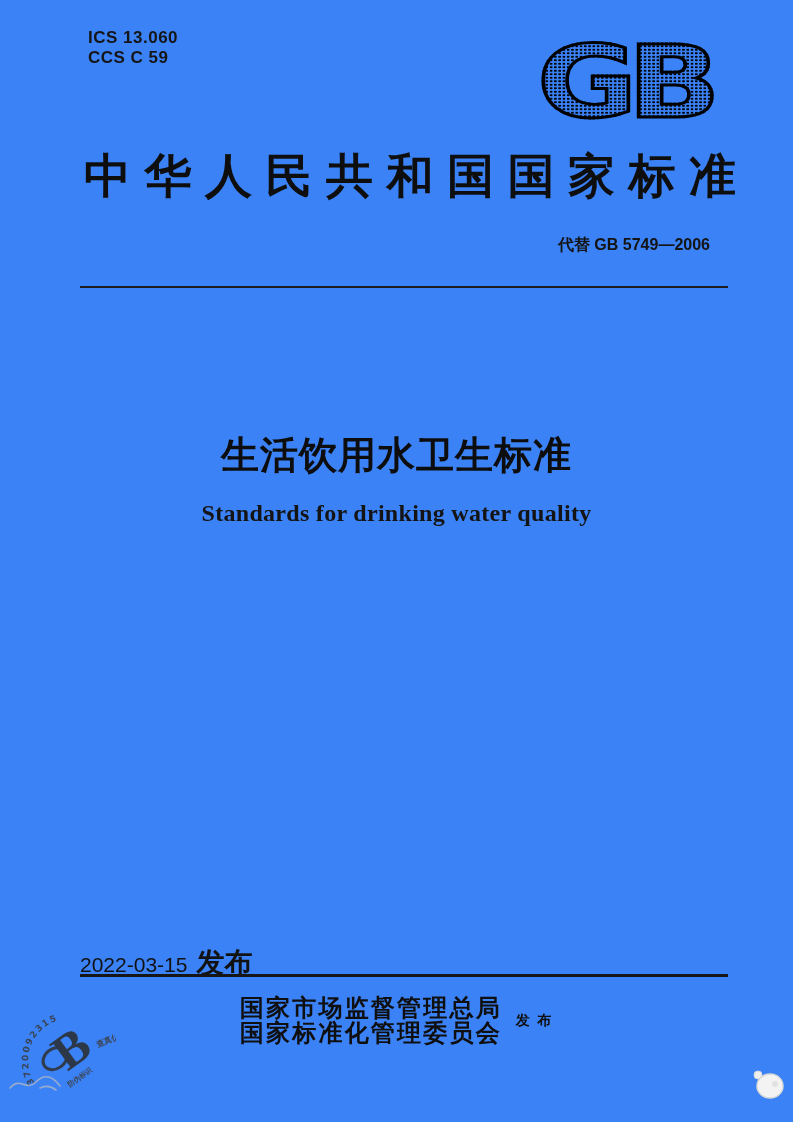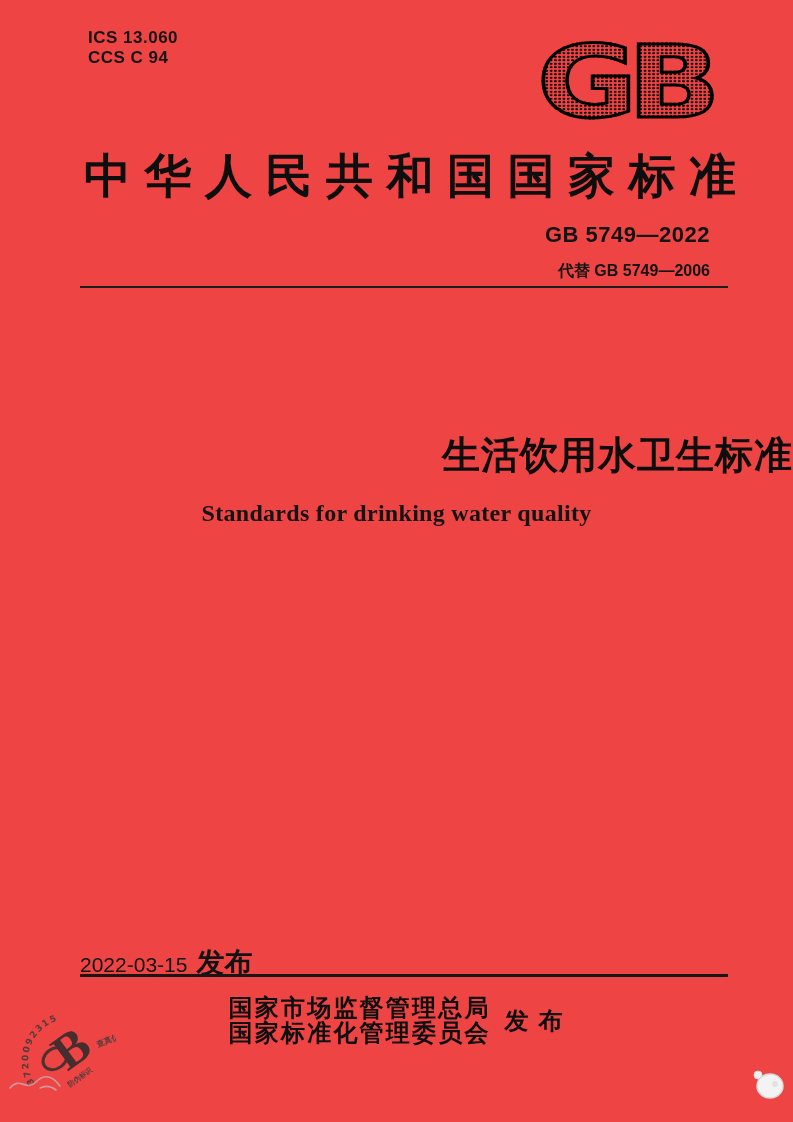--- a/index.html
+++ b/index.html
@@ -1,19 +1,19 @@
 <!DOCTYPE html>
 <html><head>
 <meta charset="utf-8">
 <style>
   html,body{margin:0;padding:0;background:#ffffff;}
   .page{
     position:relative;
     width:793px;height:1122px;
-    background:#ef4444;
+    background:#3b82f6;
     overflow:hidden;
     font-family:"Liberation Serif", serif;
     color:#111;
   }
   .serif{font-family:"Liberation Serif", serif;}
   .sans{font-family:"Liberation Sans", sans-serif;}
 
   
   .ics-block{
     position:absolute;left:88px;top:28px;
@@ -53,21 +53,21 @@
   .std-number .main{font-weight:bold;font-size:22px;line-height:26px;letter-spacing:.5px;}
   .std-number .sub{font-weight:bold;font-size:16px;line-height:22px;margin-top:12px;}
 
   .rule-top{
     position:absolute;left:80px;top:286px;width:648px;height:2px;
     background:#1d1d1d;
   }
 
   .title-cn{
     position:absolute;left:0;top:430px;width:100%;
-    text-align:right;
+    text-align:center;
     font-family:"Liberation Sans",sans-serif;
     font-weight:bold;font-size:38px;letter-spacing:1px;
     color:#0d0d0d;
   }
   .title-en{
     position:absolute;left:0;top:500px;width:100%;
     text-align:center;
     font-weight:bold;font-size:24px;letter-spacing:.3px;
     color:#141414;
   }
@@ -85,21 +85,21 @@
     position:absolute;left:80px;top:974px;width:648px;height:3px;
     background:#161616;
   }
 
   
   .publisher-row{
     position:absolute;left:0;top:996px;width:100%;
     display:flex;justify-content:center;align-items:center;gap:16px;
   }
   .publisher-names{width:260px;font-weight:bold;font-size:24px;line-height:25px;color:#0f0f0f;}
-  .publish-action{font-weight:bold;font-size:24px;color:#0f0f0f;letter-spacing:2px;}
+  .publish-action{font-weight:bold;font-size:14px;color:#0f0f0f;letter-spacing:2px;}
 
   
   .stamp{
     position:absolute;left:8px;top:998px;width:104px;height:104px;
     transform:rotate(-36deg);opacity:.85;
   }
   .signature{
     position:absolute;left:6px;top:1058px;width:80px;height:44px;opacity:.7;
   }
 
@@ -114,41 +114,40 @@
     color:#ebebeb;text-shadow:1px 1px 0 #cfcfcf;
   }
 </style>
 </head>
 <body>
 
 <div class="page">
 
   <div class="ics-block sans">
     <div>ICS 13.060</div>
-    <div>CCS C 94</div>
+    <div>CCS C 59</div>
   </div>
 
   <div class="gb-logo">GB</div>
 
   <div class="heading spread">
       <span>中</span>
       <span>华</span>
       <span>人</span>
       <span>民</span>
       <span>共</span>
       <span>和</span>
       <span>国</span>
       <span>国</span>
       <span>家</span>
       <span>标</span>
       <span>准</span>
     </div>
 
   <div class="std-number">
-    <div class="main">GB 5749—2022</div>
     <div class="sub">代替 GB 5749—2006</div>
   </div>
 
   <div class="rule-top"></div>
 
   <div class="title-cn">生活饮用水卫生标准</div>
   <div class="title-en">Standards for drinking water quality</div>
 
   <div class="dates-row">
     <div class="date-group">

